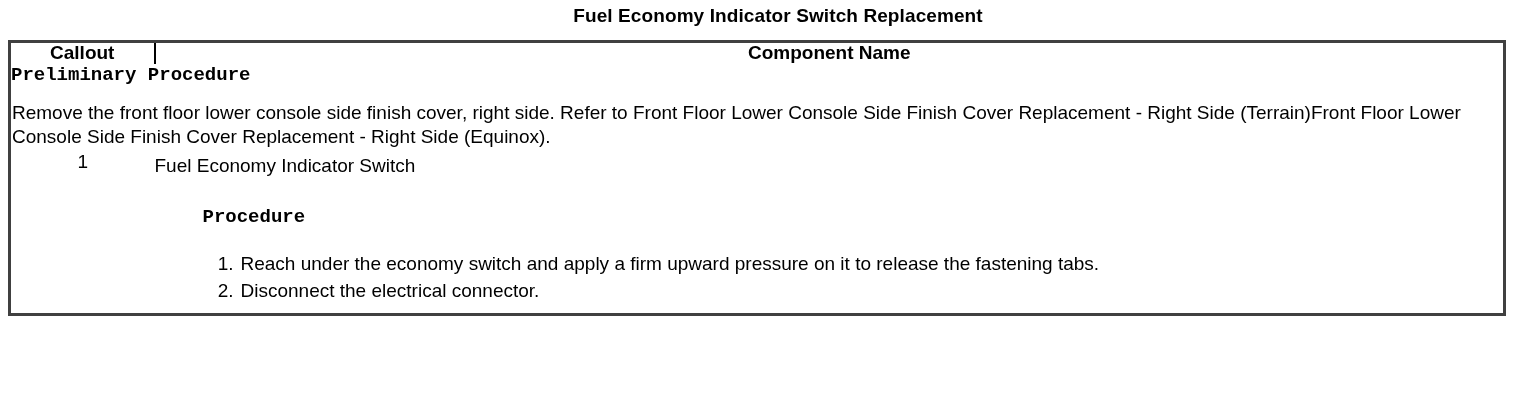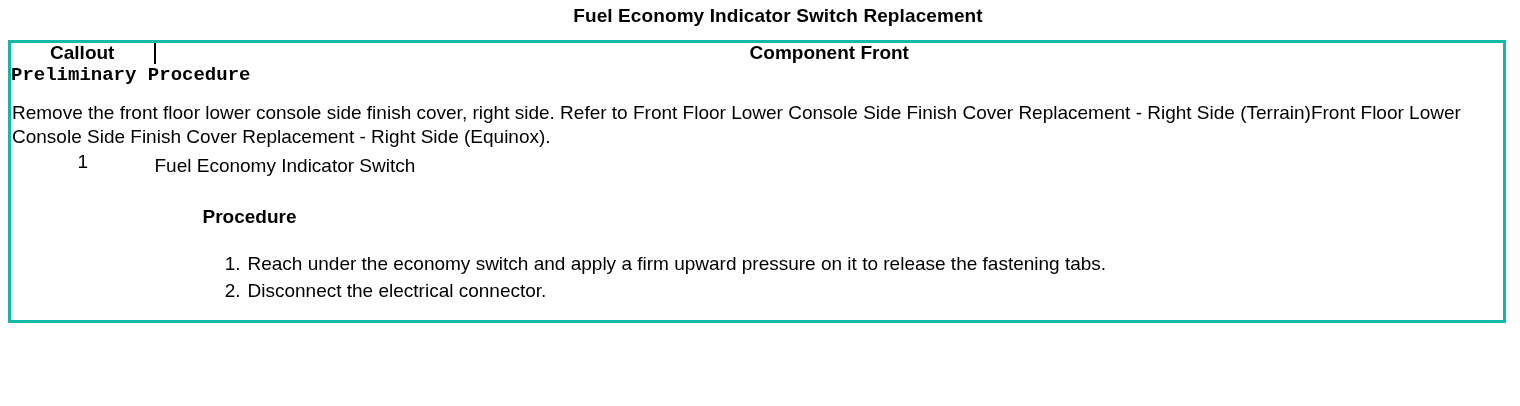--- a/index.html
+++ b/index.html
@@ -33,21 +33,21 @@
   .table-wrap {
     position: absolute;
     left: 8px;
     top: 40px;
     width: 1498px;
   }
   table.proc {
     border-collapse: collapse;
     table-layout: fixed;
     width: 1498px;
-    border: 3px solid #14b8a6;
+    border: 3px solid #404040;
   }
   table.proc td, table.proc th {
     border: 0;
     vertical-align: top;
     padding: 0;
   }
   col.c-callout { width: 145px; }
   col.c-name { width: 1350px; }
 
   
@@ -101,23 +101,24 @@
     font-size: 19px;
     line-height: 1.2;
     margin: 4px 0 28px 0;
   }
   .sub-head {
     font-weight: bold;
     font-size: 19px;
     line-height: 1.2;
     margin: 12px 0 22px 0;
     padding-left: 48px;
+    font-family: Liberation Mono, monospace;
   }
   ol.steps {
-    margin: 15px;
+    margin: 8px;
     padding: 0 0 0 78px;
     list-style: none;
     counter-reset: stepctr;
   }
   ol.steps li {
     position: relative;
     font-size: 19px;
     line-height: 1.42;
     counter-increment: stepctr;
   }
@@ -138,21 +139,21 @@
 
   <div class="table-wrap">
     <table class="proc">
       <colgroup>
         <col class="c-callout">
         <col class="c-name">
       </colgroup>
       <tbody>
         <tr>
           <th class="hdr-cell first">Callout</th>
-          <th class="hdr-cell">Component Front</th>
+          <th class="hdr-cell">Component Name</th>
         </tr>
 
         <tr>
           <td class="prelim-cell" colspan="2">
             <div class="prelim-title">Preliminary Procedure</div>
             <div class="prelim-body">Remove the front floor lower console side finish cover, right side. Refer to Front Floor Lower Console Side Finish Cover Replacement - Right Side (Terrain)Front Floor Lower Console Side Finish Cover Replacement - Right Side (Equinox).</div>
           </td>
         </tr>
 
         <tr>

